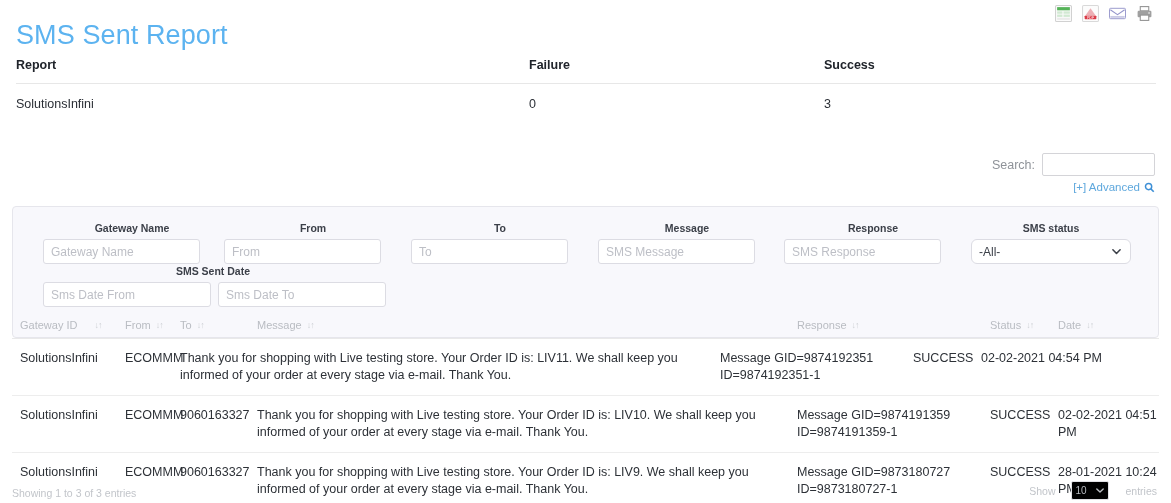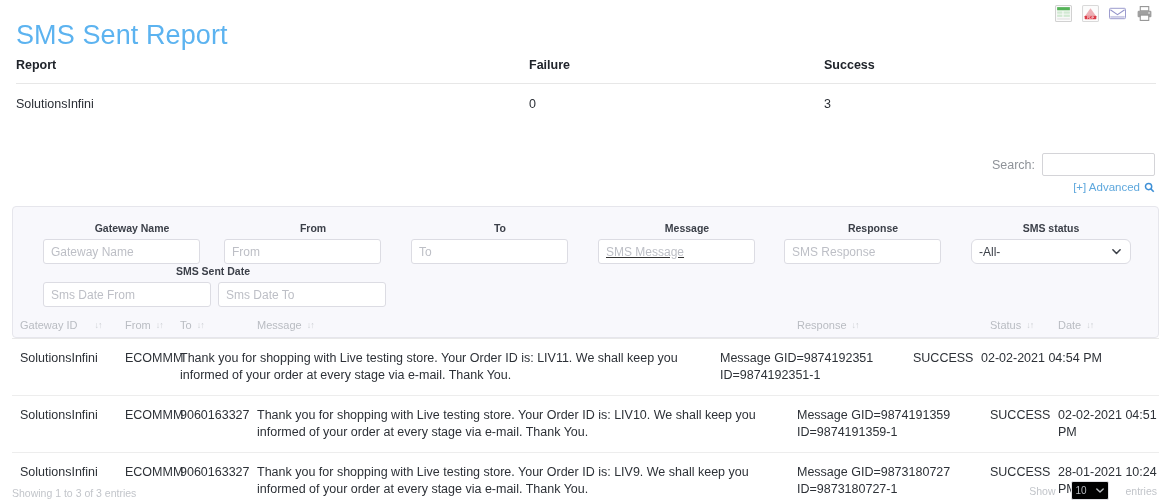--- a/index.html
+++ b/index.html
@@ -180,21 +180,21 @@
     <div class="f-label" style="left:30px; top:15px; width:178px;">Gateway Name</div>
     <input class="f-input" style="left: 30px; top: 32px; width: 157px;" type="text" placeholder="Gateway Name">
 
     <div class="f-label" style="left:211px; top:15px; width:178px;">From</div>
     <input class="f-input" style="left: 211px; top: 32px; width: 157px;" type="text" placeholder="From">
 
     <div class="f-label" style="left:398px; top:15px; width:178px;">To</div>
     <input class="f-input" style="left: 398px; top: 32px; width: 157px;" type="text" placeholder="To">
 
     <div class="f-label" style="left:585px; top:15px; width:178px;">Message</div>
-    <input class="f-input" style="left: 585px; top: 32px; width: 157px; text-decoration: underline;" type="text" placeholder="SMS Message">
+    <input class="f-input" style="left: 585px; top: 32px; width: 157px;" type="text" placeholder="SMS Message">
 
     <div class="f-label" style="left:771px; top:15px; width:178px;">Response</div>
     <input class="f-input" style="left: 771px; top: 32px; width: 157px;" type="text" placeholder="SMS Response">
 
     <div class="f-label" style="left:958px; top:15px; width:160px;">SMS status</div>
     <div class="sel-wrap" style="left:958px; top:32px; width:160px;">
       <select class="f-select" style="left:0; top:0; width:160px;">
         <option>-All-</option>
       </select>
       <svg class="sel-caret" viewBox="0 0 10 10">

